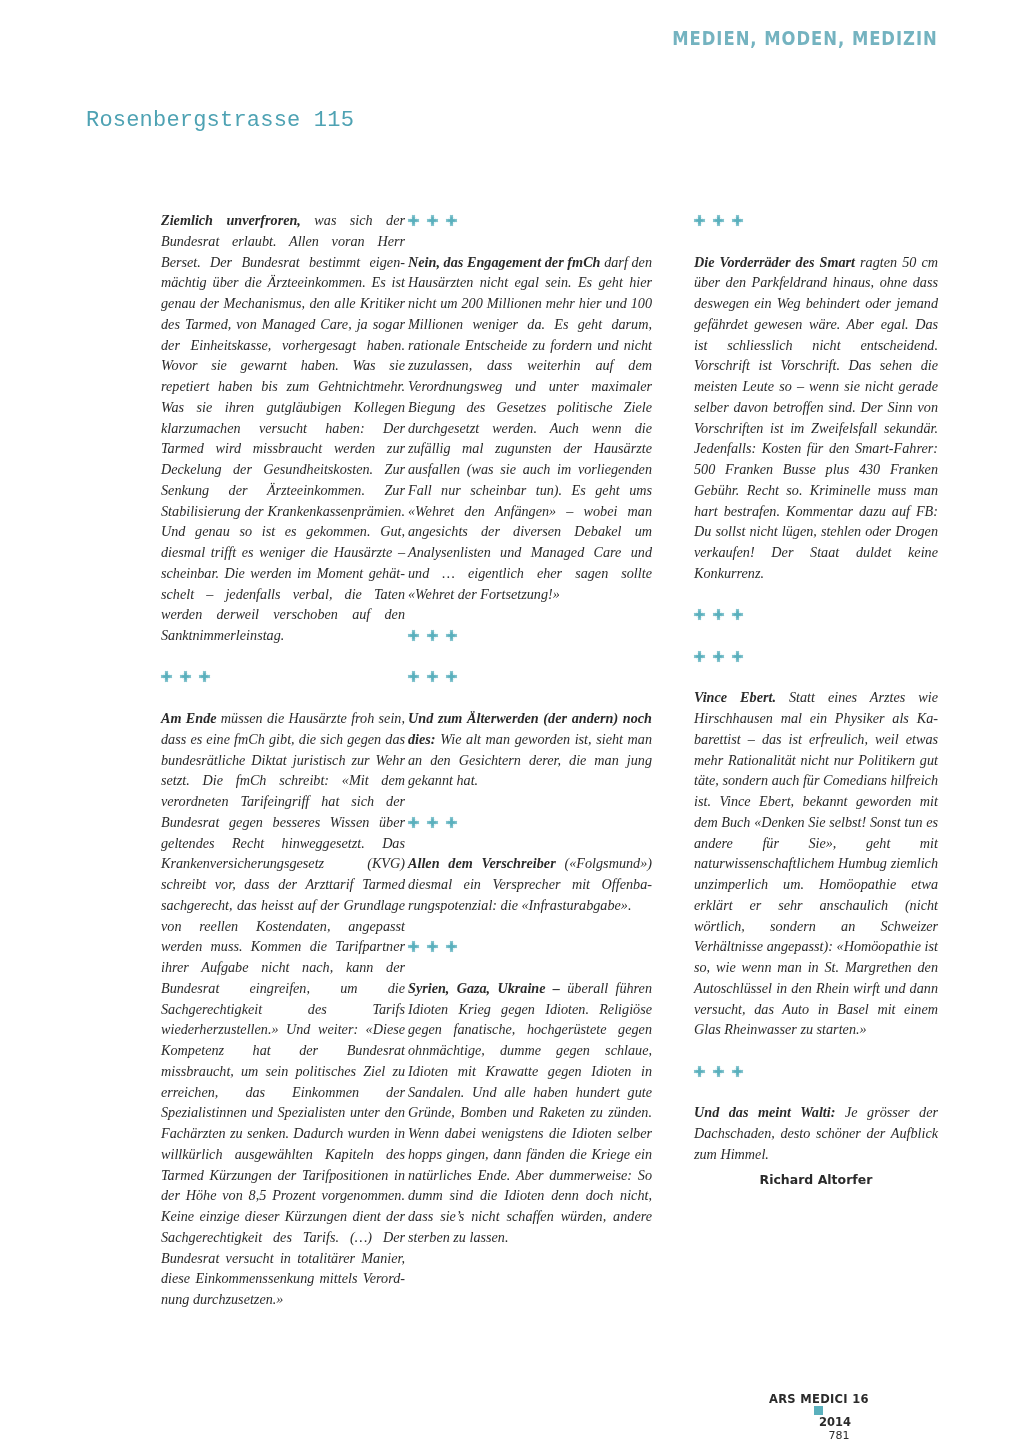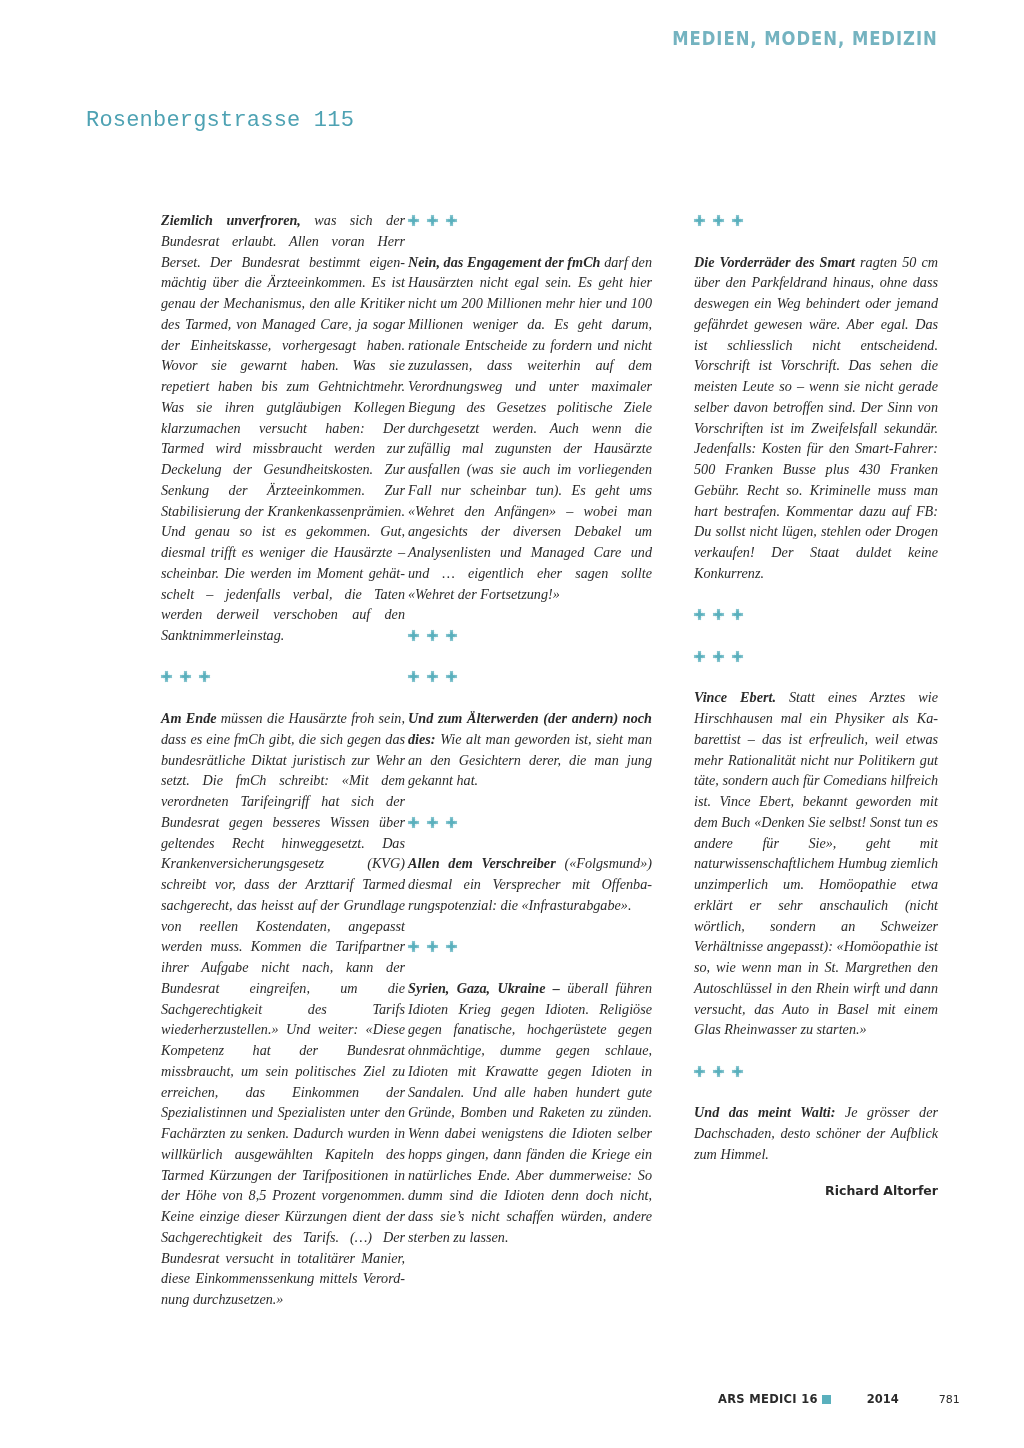--- a/index.html
+++ b/index.html
@@ -31,26 +31,26 @@
   .col .divider:first-child { margin-top: 0; }
   .orn { display: inline-block; width: 11px; height: 11px; position: relative; }
   .orn::before, .orn::after {
     content: ""; position: absolute; left: 3px; top: 3px; width: 5px; height: 5px;
     background: #5ab0bd; transform: rotate(45deg);
   }
   .orn::after { left: 0; top: 0; width: 11px; height: 11px; background: transparent;
     background-image: radial-gradient(circle, #5ab0bd 1.6px, transparent 1.8px);
     background-size: 5.5px 5.5px; background-position: 0 0; transform: rotate(45deg); opacity: 0.85; }
   .author {
-    margin-top: 16px; text-align: right; font-family: "DejaVu Sans", sans-serif;
+    margin-top: 5px; text-align: center; font-family: "DejaVu Sans", sans-serif;
     font-style: normal; font-weight: bold; font-size: 12.5px; color: #2a2a2a;
   }
   .footer {
-    position: absolute; top: 1392px; left: 718px; display: flex; align-items: center;
-    font-family: "DejaVu Sans", sans-serif; color: #2a2a2a;
+    position: absolute; top: 1392px; left: 769px; display: flex; align-items: center;
+    font-family: "DejaVu Sans", sans-serif; color: #2a2a2a; flex-direction: column;
   }
   .footer-journal { font-size: 11.5px; font-weight: bold; letter-spacing: 0.3px; }
   .footer-square { width: 9px; height: 9px; background: #5ab0bd; margin: 0 4px; display: inline-block; }
   .footer-year { font-size: 11.5px; font-weight: bold; margin-left: 32px; }
   .footer-page { font-size: 11px; margin-left: 40px; }
 </style>
 </head>
 <body>
 
 <div class="section-header">MEDIEN, MODEN, MEDIZIN</div>

